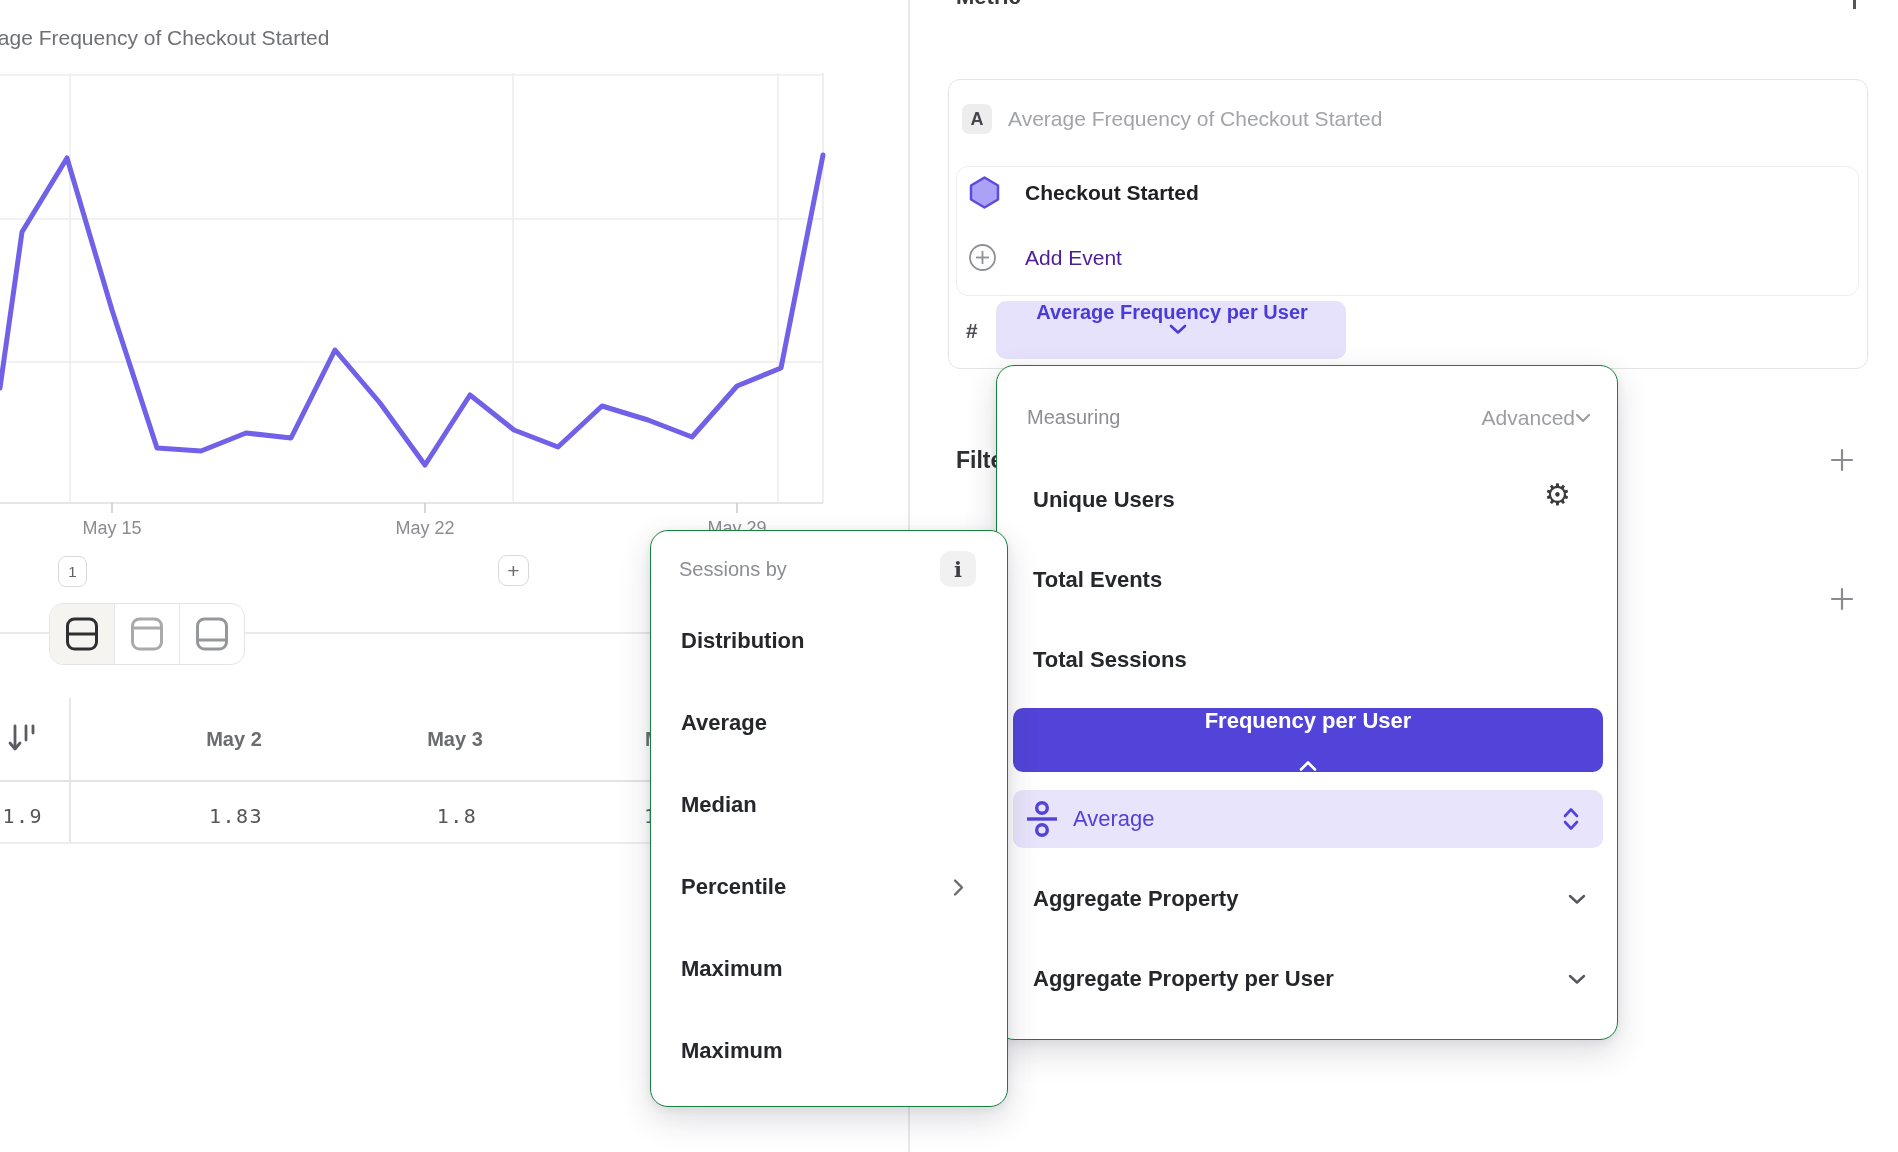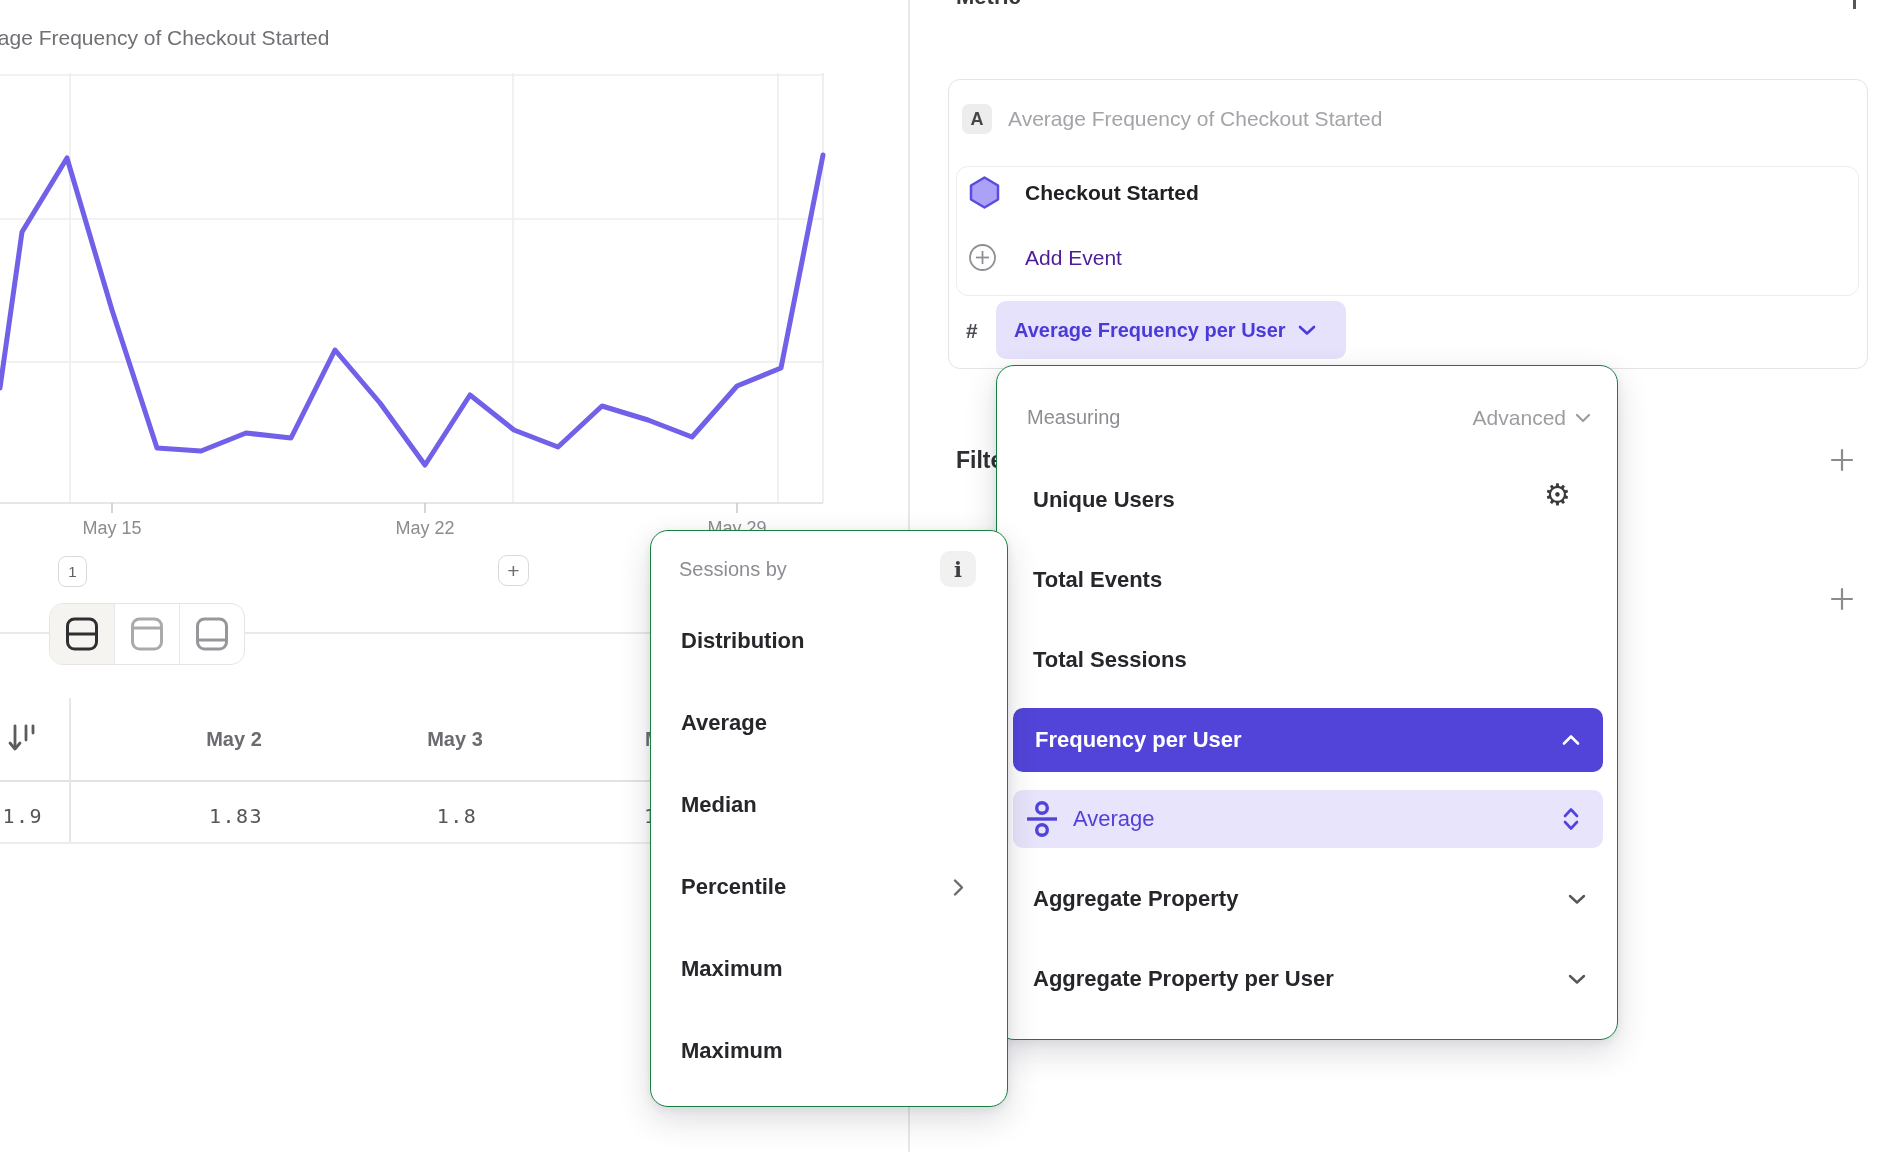--- a/index.html
+++ b/index.html
@@ -40,39 +40,39 @@
 
   .metric-card { left:948px; top:79px; width:920px; height:290px; border:1.5px solid #E4E4E5; border-radius:12px; background:#fff; }
   .a-badge { left:962px; top:104px; width:30px; height:30px; background:#EDEDEE; border-radius:7px;
     display:flex; align-items:center; justify-content:center; font-size:18px; font-weight:600; color:#45464A; }
   .metric-name { left:1008px; top:107px; font-size:21px; color:#A3A4A8; white-space:nowrap; }
   .event-box { left:956px; top:166px; width:903px; height:130px; border:1.5px solid #EDEDED; border-radius:12px; background:#fff; }
   .event-name { left:1025px; top:181px; font-size:21px; font-weight:600; color:#202124; white-space:nowrap; }
   .add-event-label { left:1025px; top:246px; font-size:21px; color:#4c1d95; white-space:nowrap; }
   .hash-sign { left:966px; top:319px; font-size:21px; font-weight:600; color:#4A4C51; }
   .measure-pill { left:996px; top:301px; width:350px; height:58px; background:#E6E2FB; border-radius:10px;
-    display:flex; align-items:center; padding:0 16px 0 18px; }
+    display:flex; align-items:center; padding:0 16px 0 18px;flex-direction:column; }
   .measure-pill .lbl { font-size:20px; font-weight:600; color:#4A3BD8; white-space:nowrap; }
   .measure-pill svg { margin-left:12px; }
 
   .filters-title { left:956px; top:447px; font-size:23px; font-weight:700; color:#2E2F33; white-space:nowrap; z-index:1; }
   .plus-icon-btn { width:24px; height:24px; }
 
   
   .popover { background:#fff; border:1px solid #15803d; border-radius:18px;
     box-shadow:0 12px 32px rgba(40,40,60,0.16), 0 2px 8px rgba(40,40,60,0.08); }
   .measuring-pop { left:996px; top:365px; width:622px; height:675px; z-index:10; }
   .aggregate-pop { left:650px; top:530px; width:358px; height:577px; z-index:11; }
   .pop-label { font-size:20px; color:#8C8E93; white-space:nowrap; }
   .menu-item { font-size:22px; font-weight:600; color:#26272B; white-space:nowrap;text-align:right; }
-  .advanced-toggle { position:absolute; right:26px; top:40px; display:flex; align-items:center; gap:9px; }
+  .advanced-toggle { position:absolute; right:26px; top:40px; display:flex; align-items:center; }
   .advanced-toggle .lbl { font-size:21px; color:#9B9DA1; }
 
   .selected-row { position:absolute; left:16px; top:342px; width:590px; height:64px; background:#5244D8; border-radius:10px;
-    display:flex; align-items:center; padding:0 22px; }
+    display:flex; align-items:center; padding:0 22px;flex-direction:column; }
   .selected-row .lbl { font-size:22px; font-weight:600; color:#fff; flex:1; }
   .avg-subrow { position:absolute; left:16px; top:424px; width:590px; height:58px; background:#E7E4FB; border-radius:10px;
     display:flex; align-items:center; padding:0 22px 0 12px; }
   .avg-subrow .lbl { font-size:22px; font-weight:500; color:#5340D9; flex:1; margin-left:14px; }
 
   .gear-glyph { position:absolute; left:547px; top:114px; font-size:30px; color:#3A3A3C; line-height:1; }
   .info-chip { position:absolute; left:289px; top:20px; width:36px; height:36px; background:#F1F1F2; border-radius:10px;
     display:flex; align-items:center; justify-content:center; font-family:"DejaVu Serif", serif;
     font-size:21px; font-weight:700; color:#3E3F43; }
 </style>

